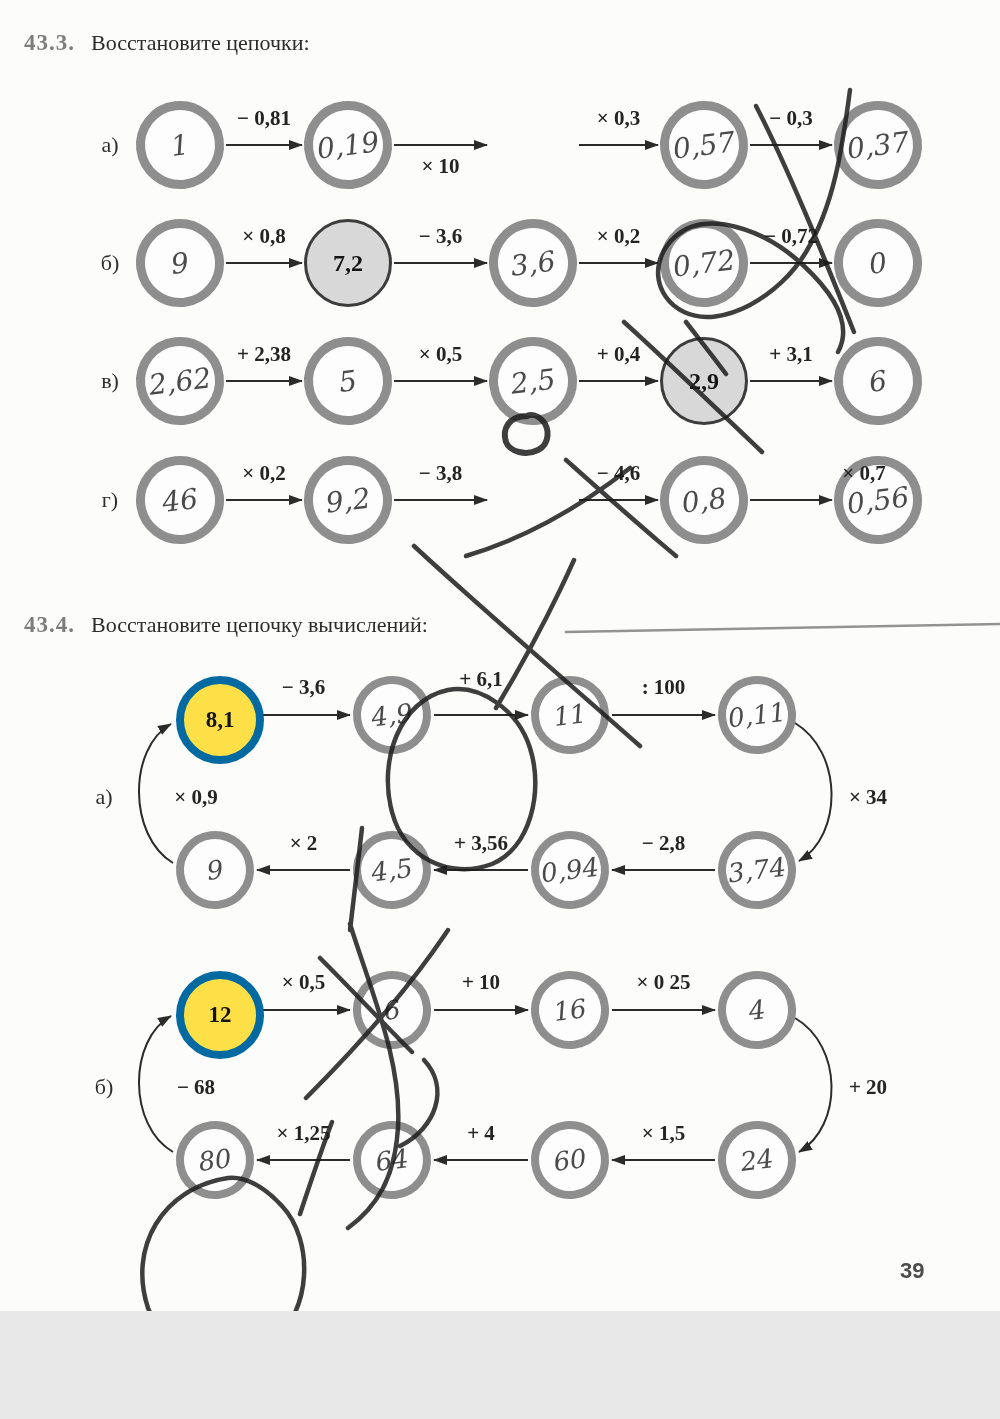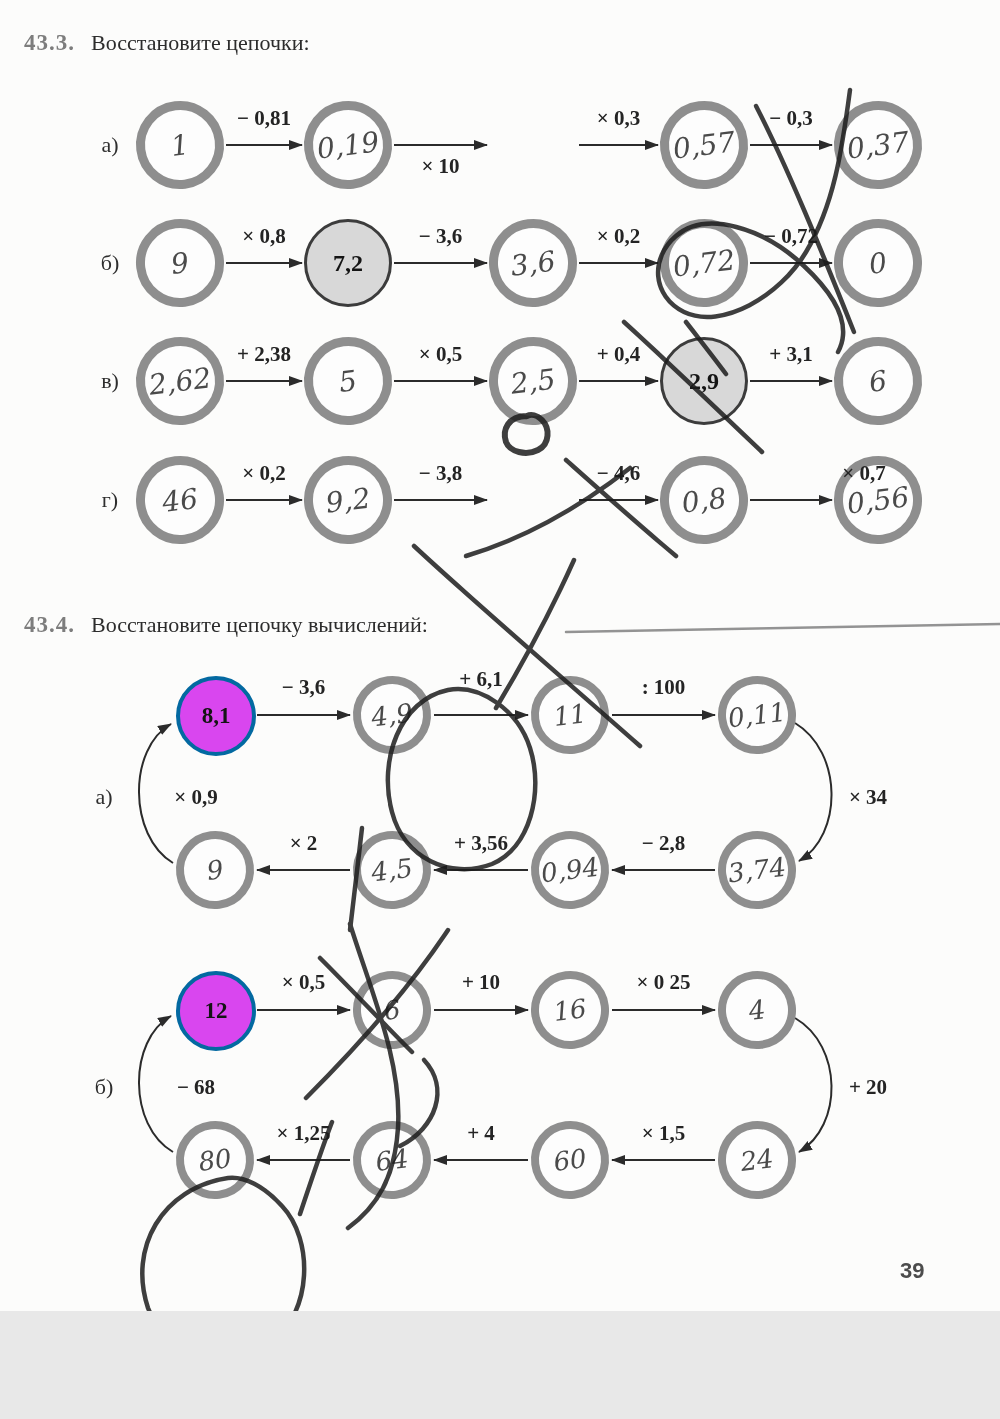--- a/index.html
+++ b/index.html
@@ -12,21 +12,21 @@
   .hnum{font-weight:bold;font-size:23px;color:#7d7d7d;letter-spacing:1px;}
   .htitle{font-size:22px;color:#2c2c2c;margin-left:16px;}
   .node{position:absolute;border-radius:50%;display:flex;align-items:center;justify-content:center;
         box-sizing:content-box;}
   .n33.hw{width:70px;height:70px;border:9px solid #8e8e8e;background:#fdfdfd;
         font:italic 28px "DejaVu Serif",serif;color:#4a4a4a;transform:rotate(-7deg);}
   .n33.pr{width:82px;height:82px;border:3px solid #3c3c3c;background:#d8d8d8;
         font:bold 24px "Liberation Serif",serif;color:#141414;}
   .n34.hw{width:62px;height:62px;border:8px solid #8e8e8e;background:#fdfdfd;
         font:italic 26px "DejaVu Serif",serif;color:#4a4a4a;transform:rotate(-7deg);}
-  .n34.pr{width:72px;height:72px;border:4px solid #0369a1;background:#d946ef;
+  .n34.pr{width:72px;height:72px;border:8px solid #0369a1;background:#fde047;
         font:bold 23px "Liberation Serif",serif;color:#141414;}
   .op{position:absolute;transform:translate(-50%,-50%);white-space:nowrap;
       font:bold 21px "Liberation Serif",serif;color:#242424;}
   .row-label{position:absolute;transform:translate(-50%,-50%);white-space:nowrap;
       font:22px "Liberation Serif",serif;color:#2e2e2e;}
   #page-num{position:absolute;left:900px;top:1258px;font:bold 22px "Liberation Sans",sans-serif;
       color:#4c4c4c;z-index:2;}
 </style>
 </head>
 <body>

